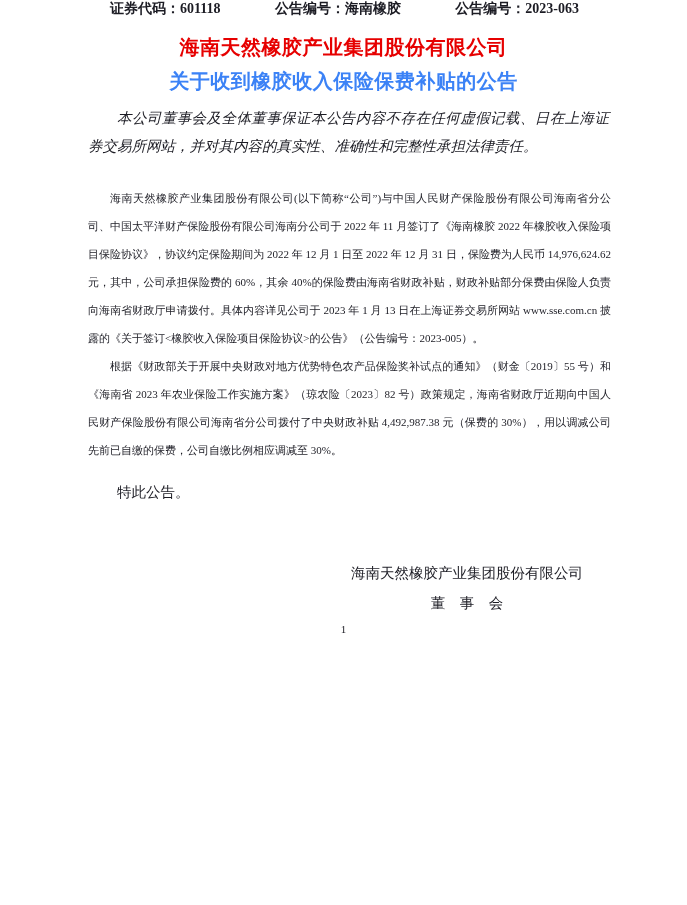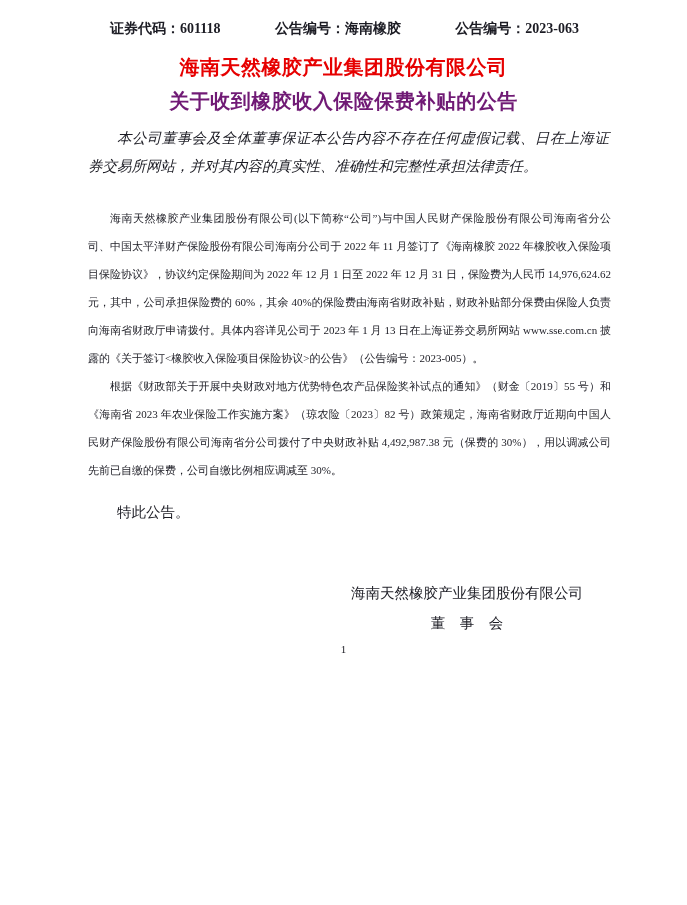--- a/index.html
+++ b/index.html
@@ -2,21 +2,21 @@
 <html><head>
 <meta charset="utf-8">
 <style>
   html, body { margin: 0; padding: 0; background: #ffffff; }
   body {
     width: 687px; min-height: 905px; position: relative;
     font-family: "Liberation Serif", "DejaVu Serif", serif;
     color: #1c1c24;
     -webkit-font-smoothing: antialiased;
   }
-  .page { box-sizing: border-box; width: 687px; min-height: 905px; padding-top: 20px; }
+  .page { box-sizing: border-box; width: 687px; min-height: 905px; }
 
   .header-row {
     margin: 0 108px 0 110px;
     display: flex; justify-content: space-between; align-items: baseline;
     font-size: 14px; font-weight: bold; line-height: 18px; white-space: nowrap;
   }
 
   .title-line {
     text-align: center; font-weight: bold;
     font-family: "Liberation Sans", "DejaVu Sans", sans-serif;
@@ -61,21 +61,21 @@
 
 <div class="page">
 
   <div class="header-row">
     <span><span>证券代码：</span><span>601118</span></span>
     <span><span>公告编号：</span><span>海南橡胶</span></span>
     <span><span>公告编号：</span><span>2023-063</span></span>
   </div>
 
   <div class="title-line first" style="color: rgb(230, 0, 0);">海南天然橡胶产业集团股份有限公司</div>
-  <div class="title-line second" style="color: #701a75;">关于收到橡胶收入保险保费补贴的公告</div>
+  <div class="title-line second" style="color: #3b82f6;">关于收到橡胶收入保险保费补贴的公告</div>
 
   <div class="disclaimer">本公司董事会及全体董事保证本公告内容不存在任何虚假记载、日在上海证券交易所网站，并对其内容的真实性、准确性和完整性承担法律责任。</div>
 
   <div class="body-text">
     <p>海南天然橡胶产业集团股份有限公司(以下简称“公司”)与中国人民财产保险股份有限公司海南省分公司、中国太平洋财产保险股份有限公司海南分公司于 2022 年 11 月签订了《海南橡胶 2022 年橡胶收入保险项目保险协议》，协议约定保险期间为 2022 年 12 月 1 日至 2022 年 12 月 31 日，保险费为人民币 14,976,624.62 元，其中，公司承担保险费的 60%，其余 40%的保险费由海南省财政补贴，财政补贴部分保费由保险人负责向海南省财政厅申请拨付。具体内容详见公司于 2023 年 1 月 13 日在上海证券交易所网站 www.sse.com.cn 披露的《关于签订&lt;橡胶收入保险项目保险协议&gt;的公告》（公告编号：2023-005）。</p>
     <p>根据《财政部关于开展中央财政对地方优势特色农产品保险奖补试点的通知》（财金〔2019〕55 号）和《海南省 2023 年农业保险工作实施方案》（琼农险〔2023〕82 号）政策规定，海南省财政厅近期向中国人民财产保险股份有限公司海南省分公司拨付了中央财政补贴 4,492,987.38 元（保费的 30%），用以调减公司先前已自缴的保费，公司自缴比例相应调减至 30%。</p>
   </div>
 
   <div class="closing">特此公告。</div>
 

